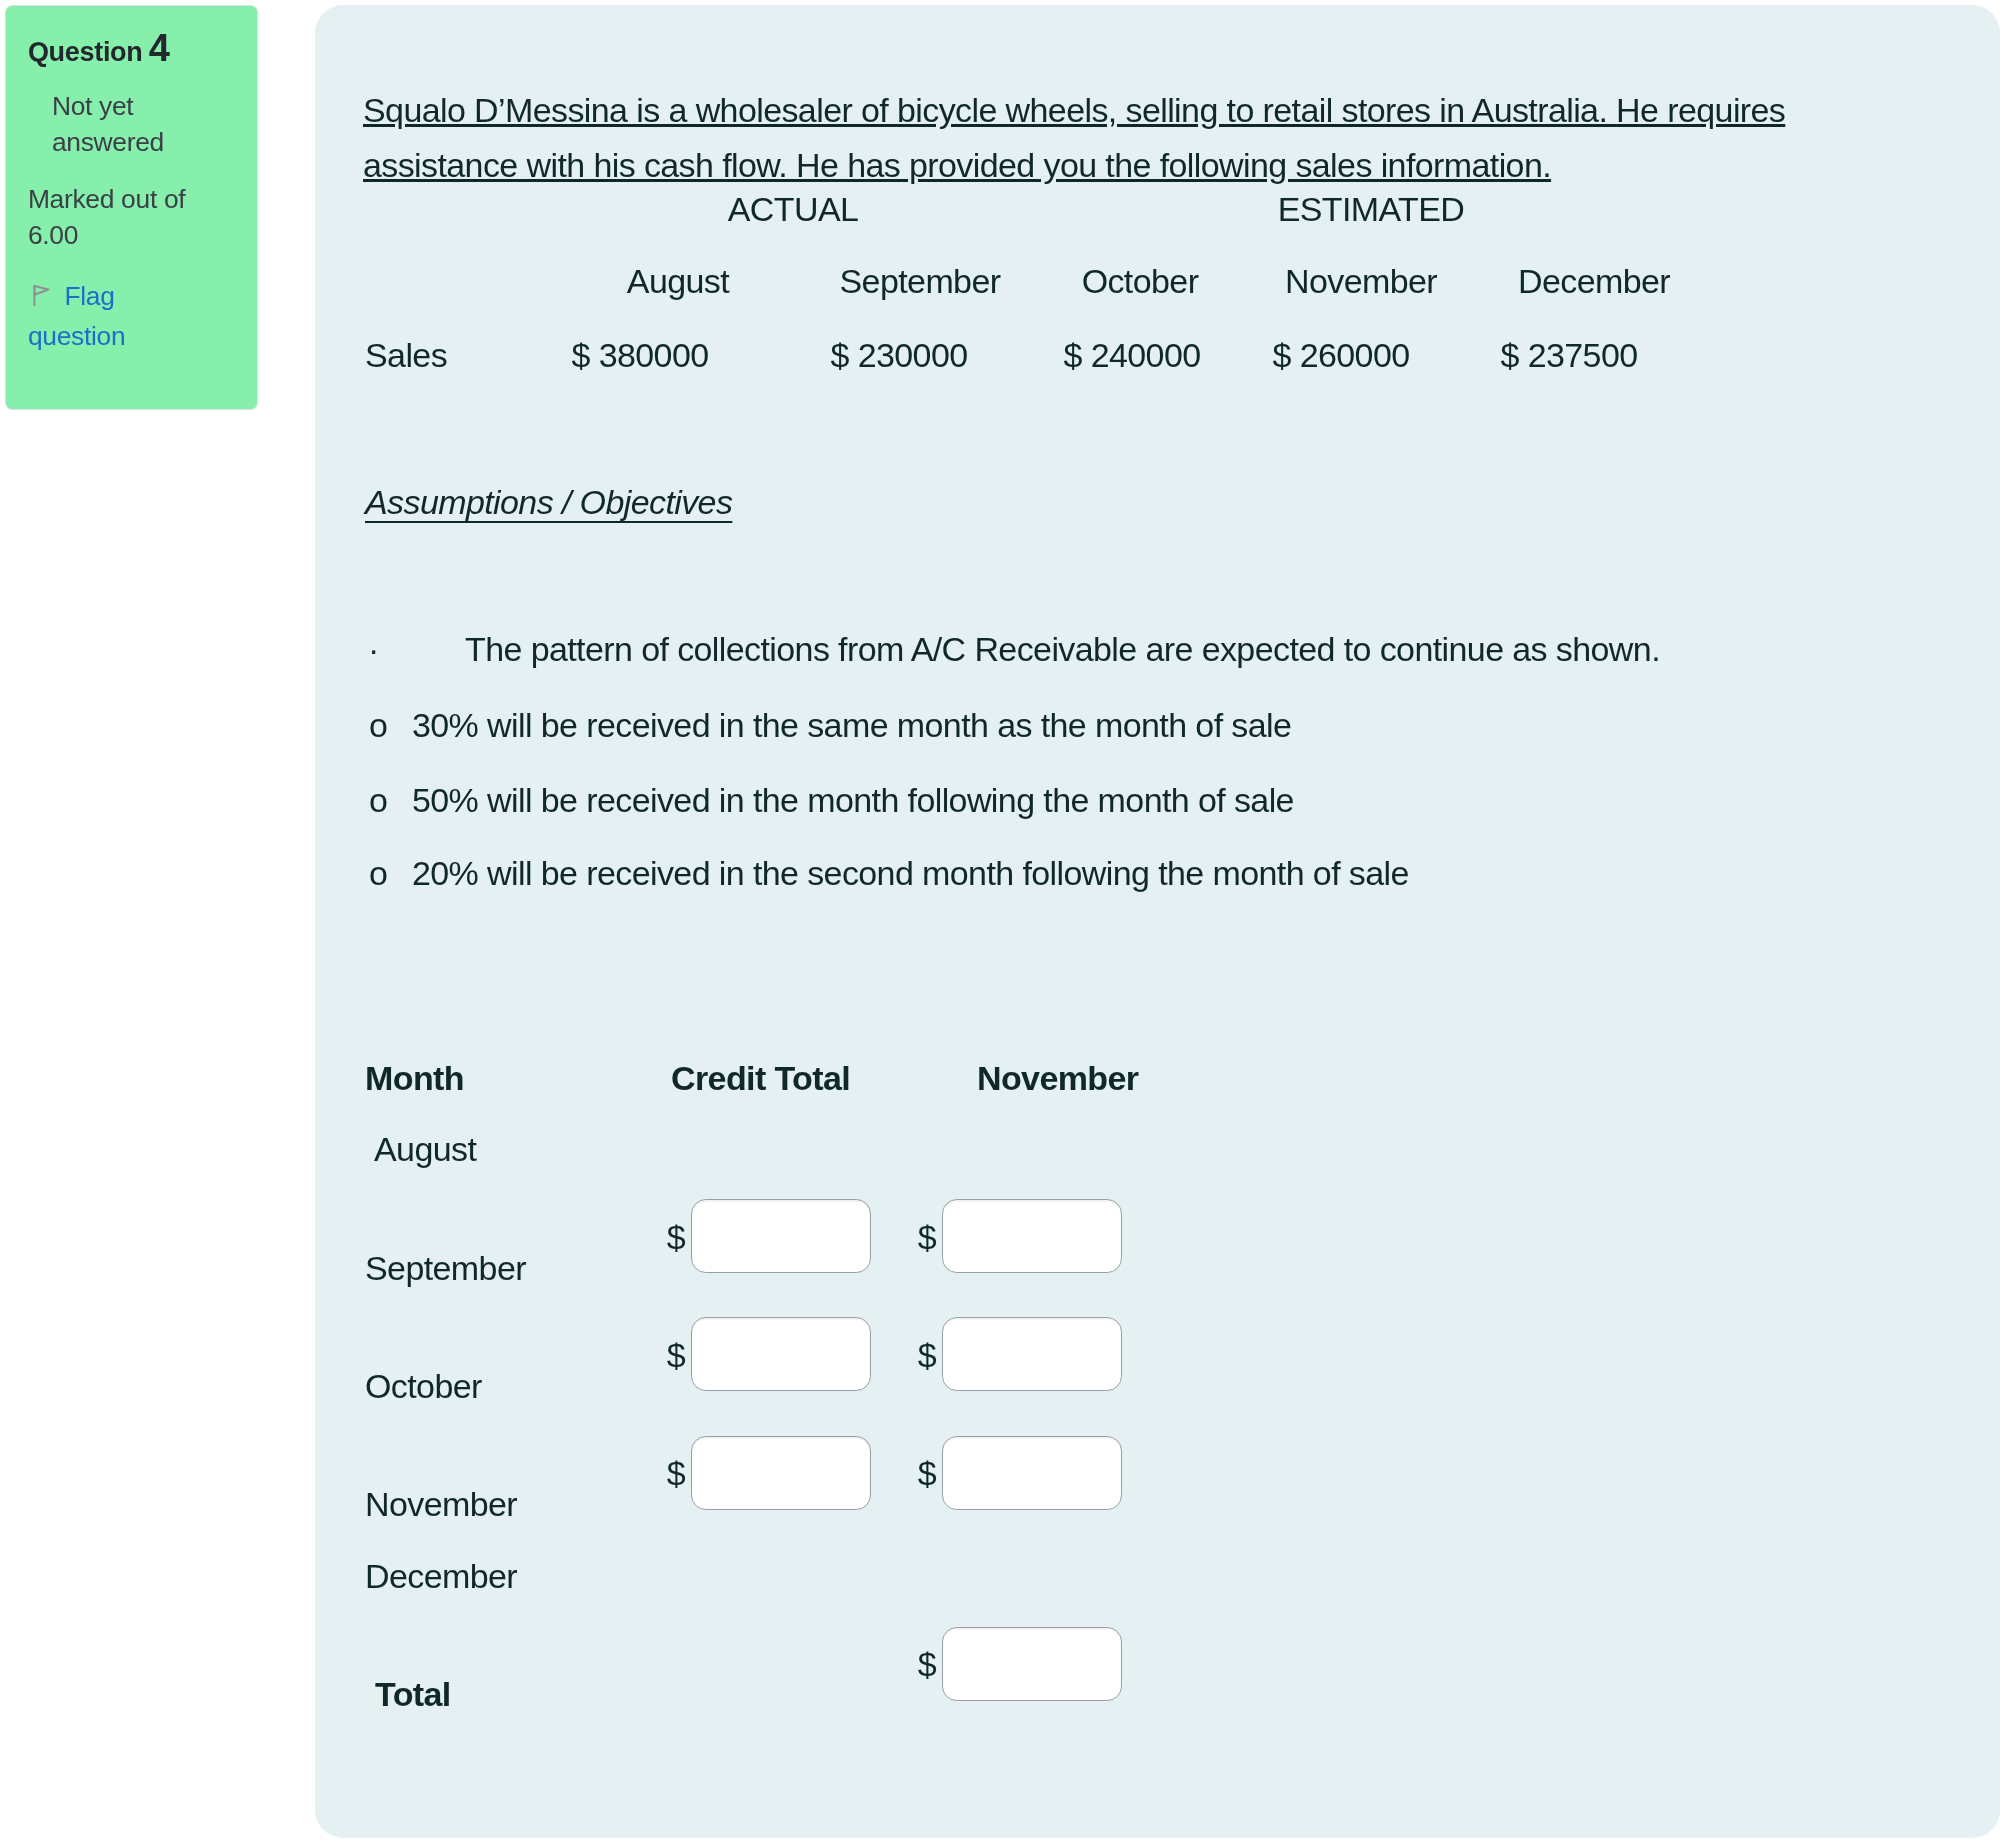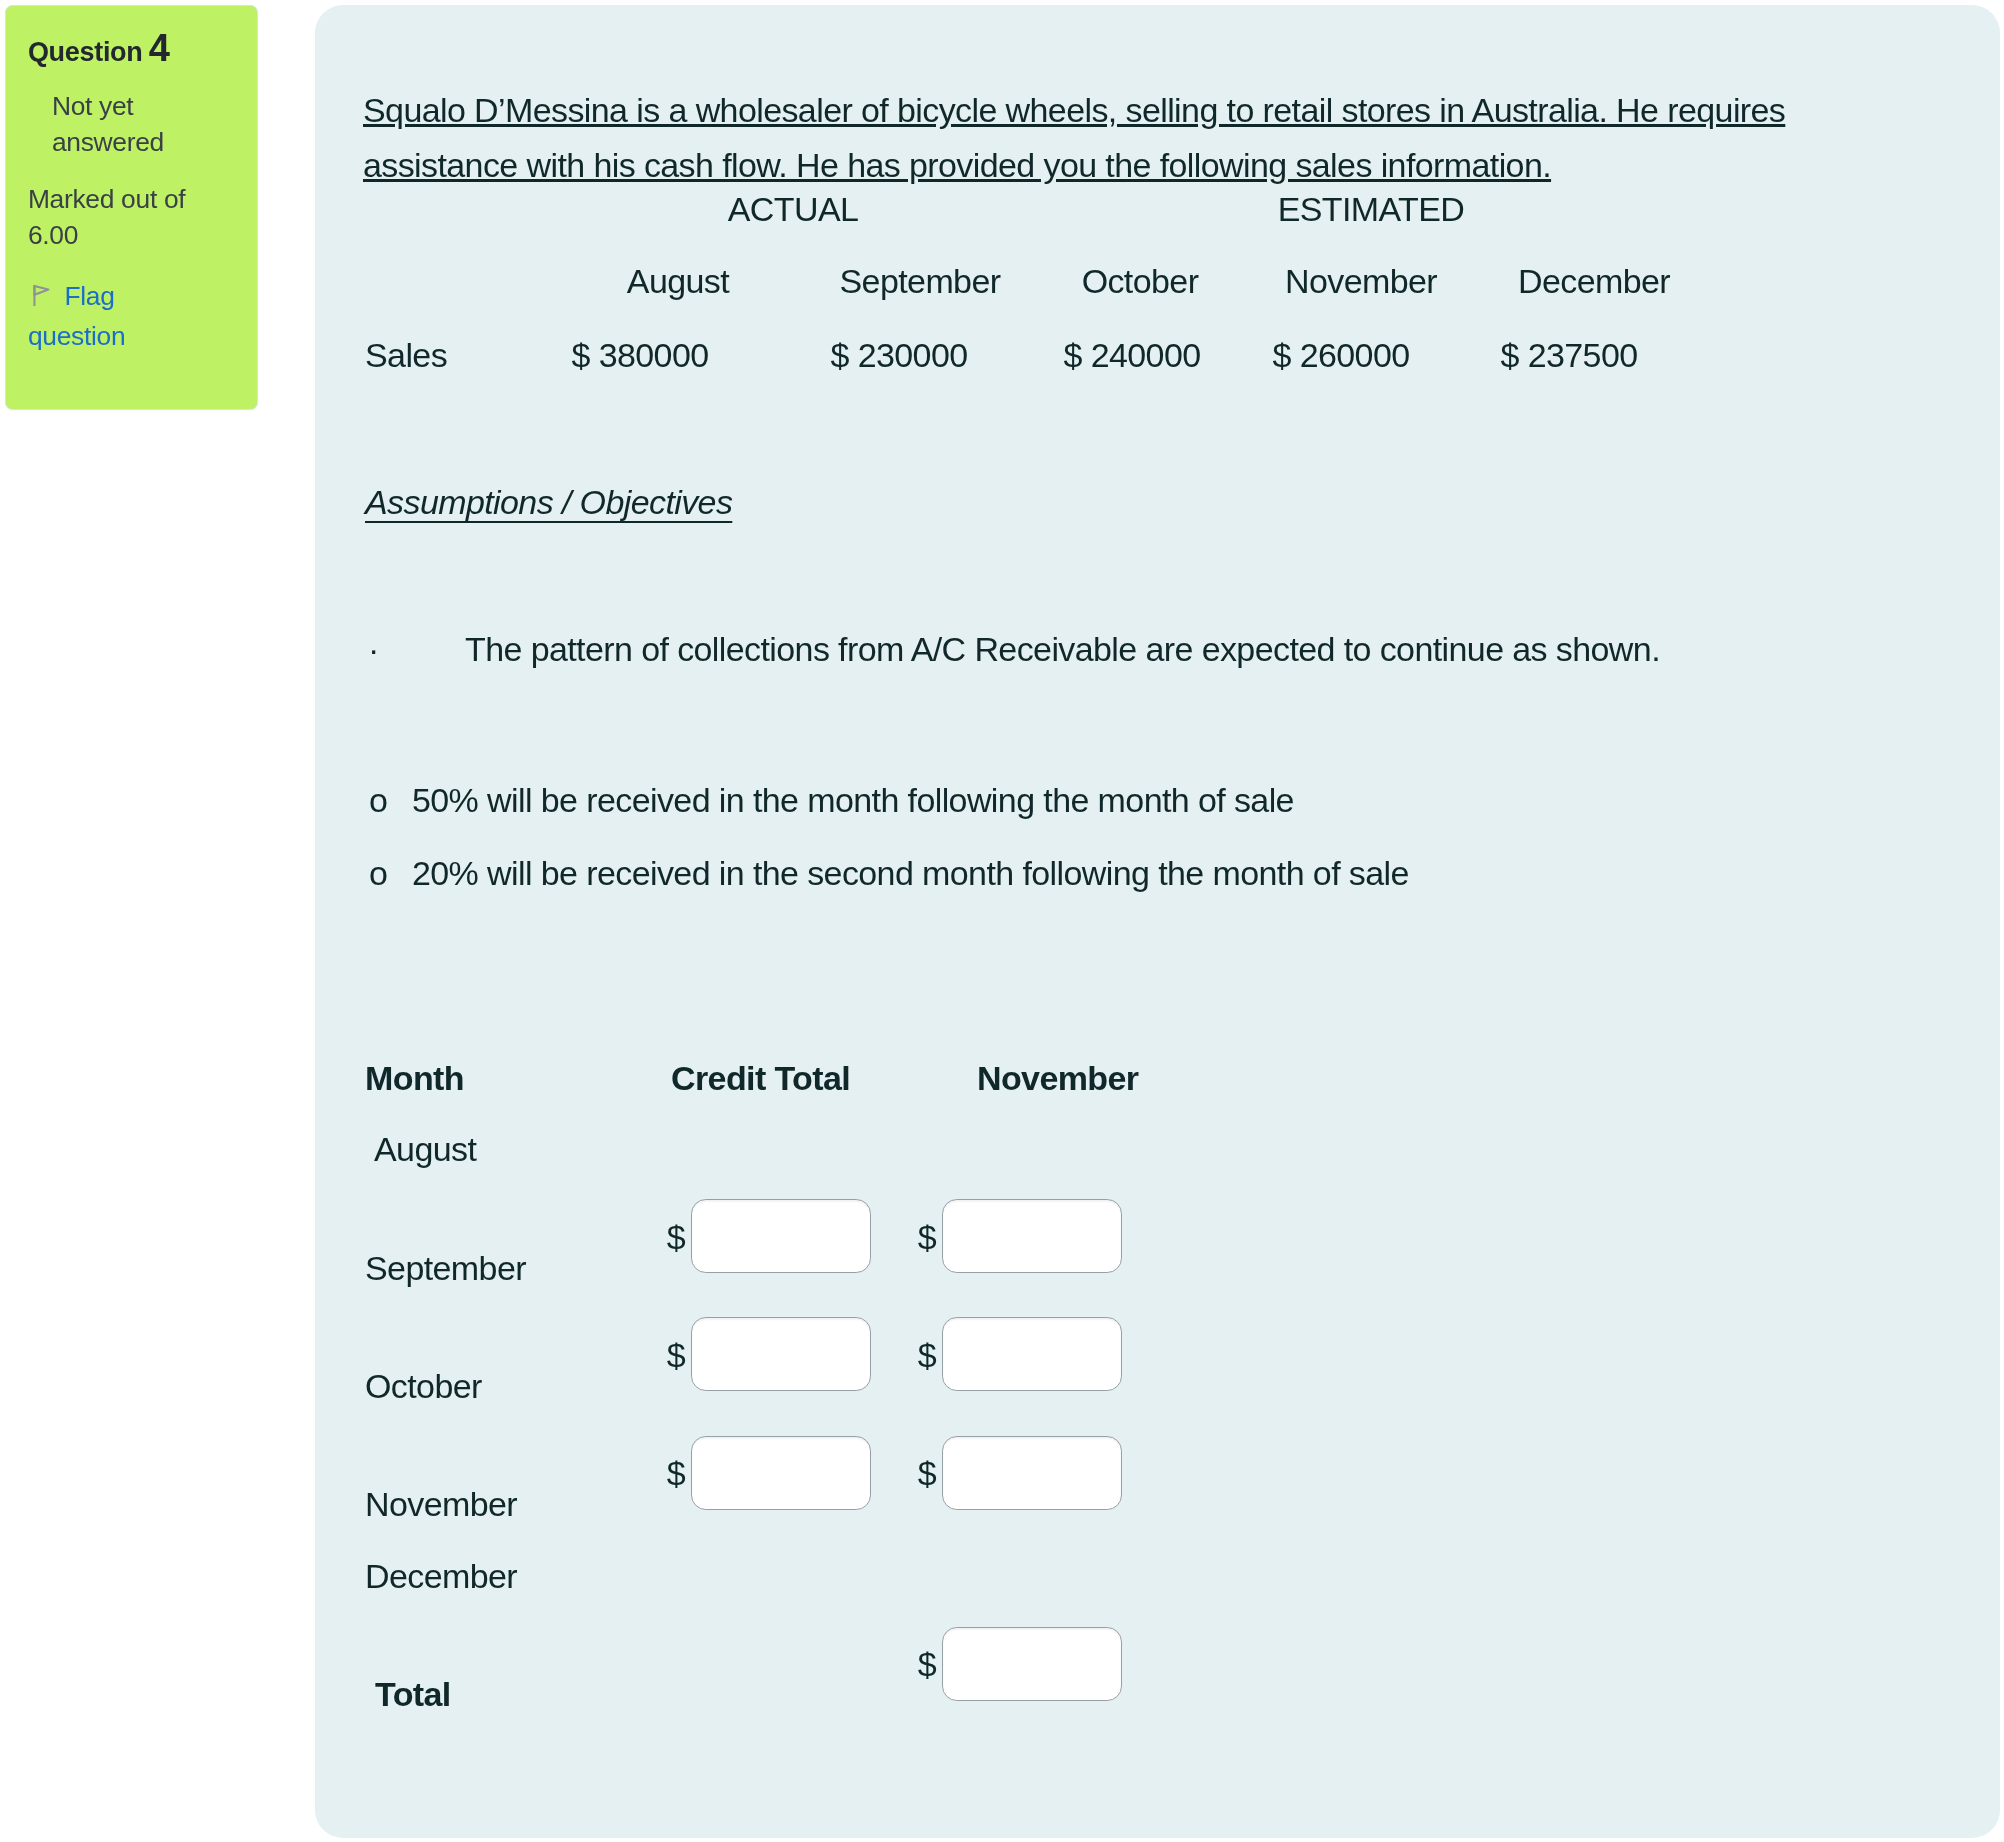--- a/index.html
+++ b/index.html
@@ -1,21 +1,21 @@
 <!DOCTYPE html>
 <html style="font-size:9.8px"><head>
 <meta charset="utf-8">
 <style>
   html,body{margin:0;padding:0;background:#ffffff;}
   .page{position:relative;width:2005px;height:1843px;background:#ffffff;
         font-family:"Liberation Sans",sans-serif;color:#11282b;overflow:hidden;}
 
   
   .qinfo{position:absolute;left:4.9px;top:4.9px;width:253px;height:405px;box-sizing:border-box;
-         background:#bef264;border:1.2px solid #dbe1e6;border-radius:7.4px;
+         background:#86efac;border:1.2px solid #dbe1e6;border-radius:7.4px;
          padding:21px 22px;color:#3a4046;}
   .qtitle{font-size:27px;font-weight:700;color:#23282e;letter-spacing:-0.3px;}
   .qnum{font-size:38px;font-weight:700;margin-left:6.2px;}
   .qstatus{margin-top:18.5px;font-size:26.4px;line-height:36px;letter-spacing:-0.3px;margin-left:24px;}
   .qmark{margin-top:21px;font-size:26.4px;line-height:36px;letter-spacing:-0.3px;}
   .qflag{display:block;margin-top:24.6px;width:160px;font-size:26.4px;line-height:36px;
          color:#1b6fc9;text-decoration:none;cursor:pointer;letter-spacing:-0.3px;}
   .qflag .ficon{display:inline-block;vertical-align:-3.7px;margin-right:8.6px;}
 
   
@@ -112,20 +112,23 @@
     <span class="pabs ctr sv v2">$ 240000</span>
     <span class="pabs ctr sv v3">$ 260000</span>
     <span class="pabs ctr sv v4">$ 237500</span>
 
     <span class="pabs assume-h">Assumptions / Objectives</span>
 
     <div class="bullet b2">
       <span class="mk">·</span><span>The pattern of collections from A/C Receivable are expected to continue as shown.</span>
     </div>
 
+    <div class="obullet o1">
+      <span class="mk">o</span><span>30% will be received in the same month as the month of sale</span>
+    </div>
     <div class="obullet o2">
       <span class="mk">o</span><span>50% will be received in the month following the month of sale</span>
     </div>
     <div class="obullet o3">
       <span class="mk">o</span><span>20% will be received in the second month following the month of sale</span>
     </div>
 
 
     <span class="pabs bold ah-month">Month</span>
     <span class="pabs bold ah-credit">Credit Total</span>

